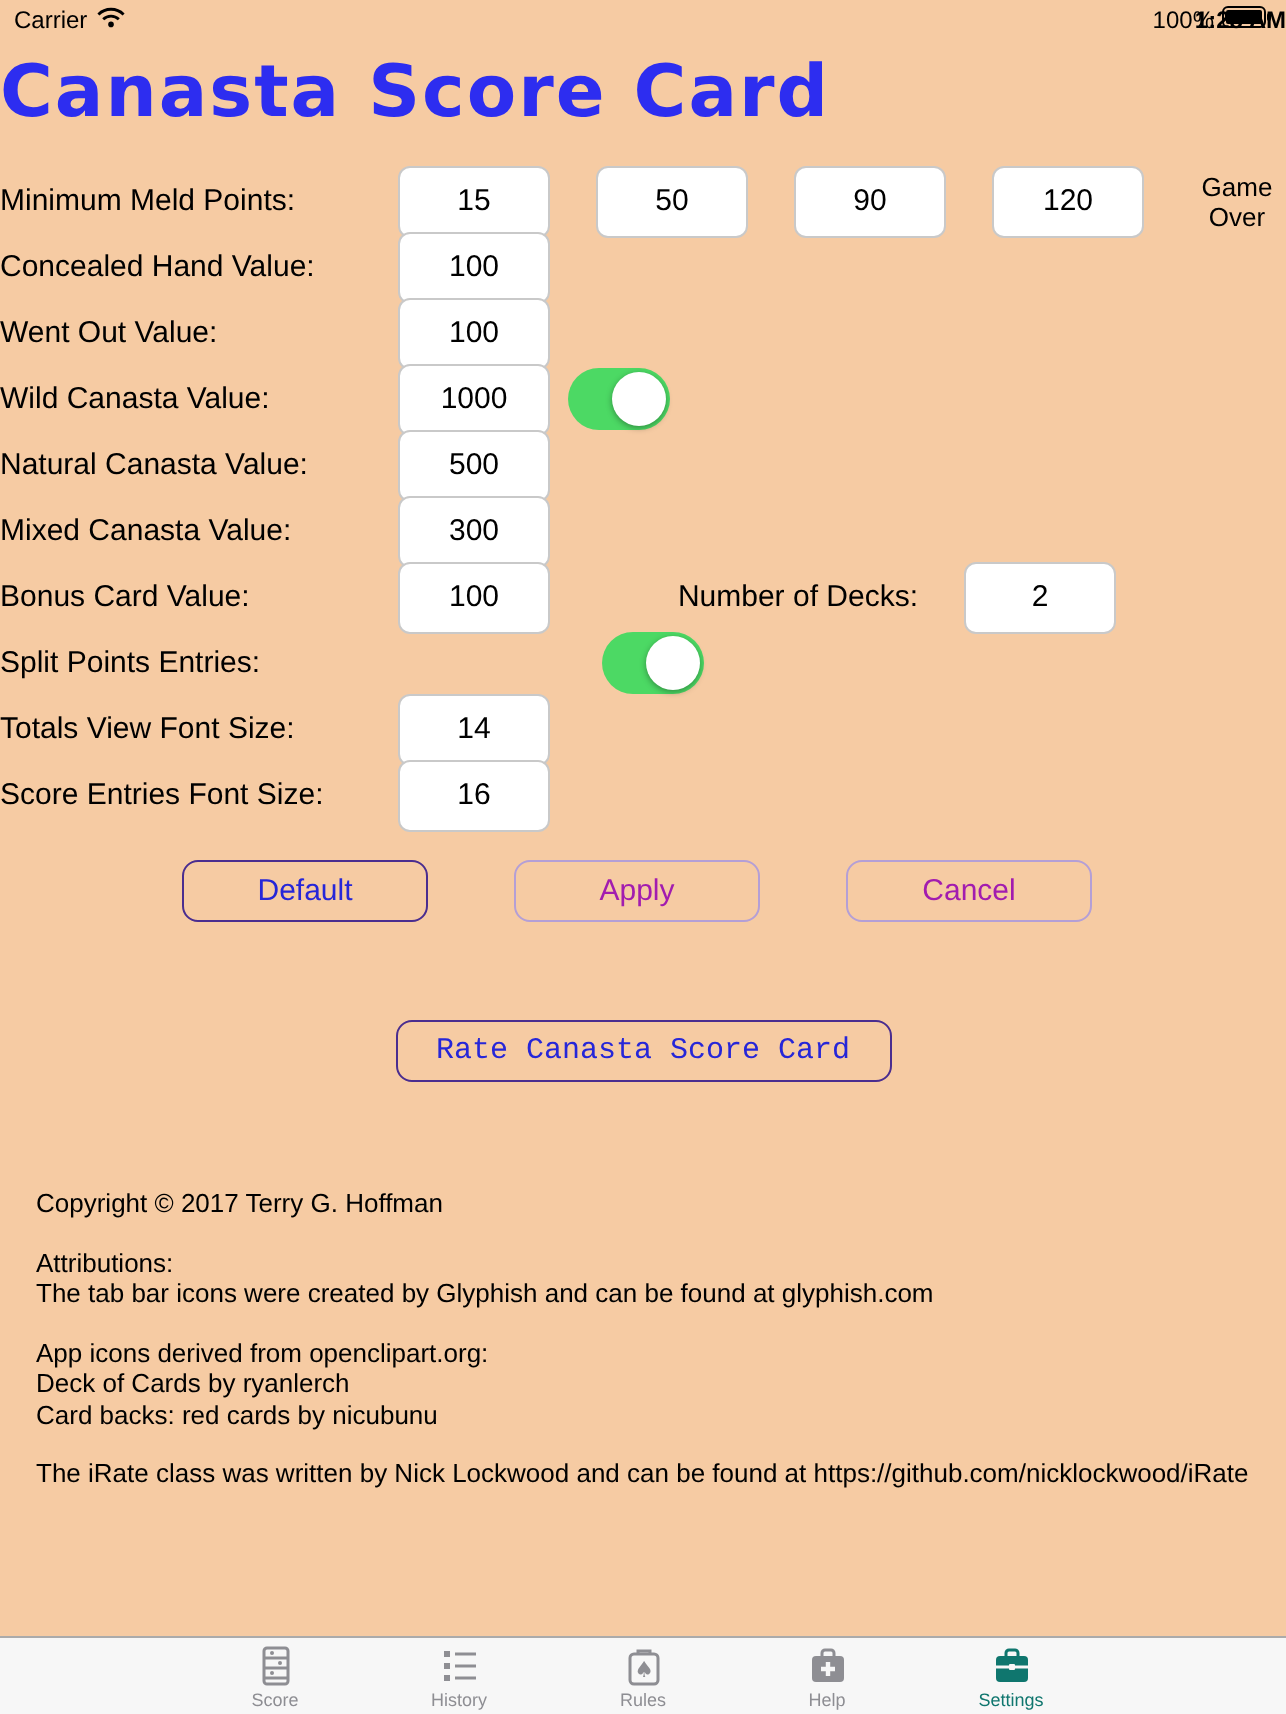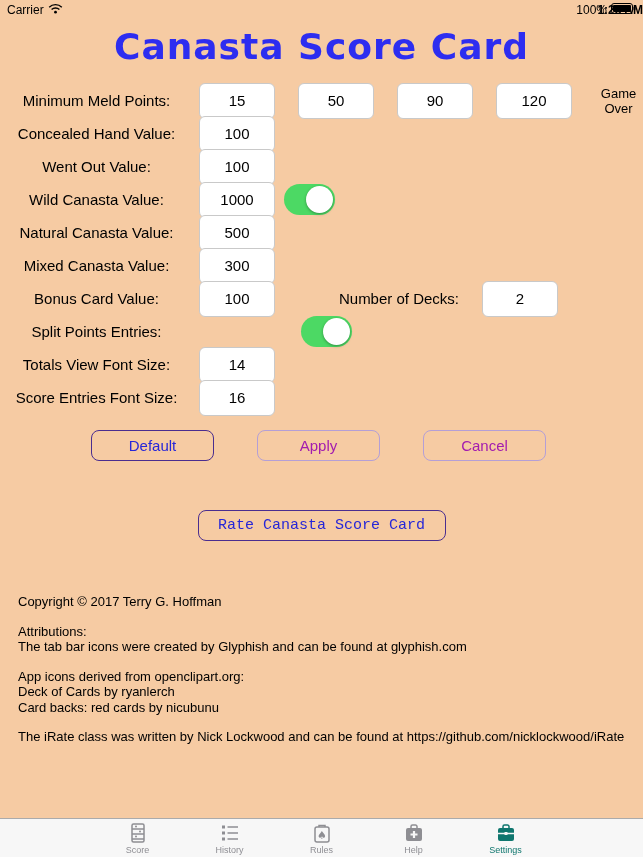--- a/index.html
+++ b/index.html
@@ -11,28 +11,28 @@
   }
   
   .status-bar{
     height:20px;position:relative;display:flex;align-items:center;
     justify-content:space-between;padding:0 7px;font-size:12px;
   }
   .sb-left,.sb-right{display:flex;align-items:center;gap:4px;z-index:2;}
   .sb-center{position:absolute;left:0;right:0;text-align:right;font-weight:bold;font-size:12px;}
   
   .page-title{
-    text-align:center;color:#2d2df0;font-size:36px;font-weight:bold;
+    text-align:left;color:#2d2df0;font-size:36px;font-weight:bold;
     font-family:"DejaVu Sans", sans-serif;letter-spacing:1px;
     margin:4px 0 0 0;height:46px;line-height:46px;
   }
   
   .form{margin-top:14px;}
   .row{display:flex;align-items:center;height:33px;}
-  .lbl{width:193px;flex:none;text-align:center;font-size:15px;}
+  .lbl{width:193px;flex:none;text-align:left;font-size:15px;}
   .row > .cell:first-of-type{margin-left:6px;}
   .cell{flex:none;margin-left:23px;}
   .fld{
     box-sizing:border-box;width:76px;height:36px;border:1px solid #c9c9c9;
     border-radius:6px;background:#fff;text-align:center;font-size:15px;
     font-family:"Liberation Sans", sans-serif;padding:0;outline:none;color:#000;
   }
   .txt-cell{width:76px;text-align:center;font-size:15px;}
   .span2{width:161px;text-align:right;font-size:15px;}
   .game-over{width:50px;margin-left:22px;text-align:center;font-size:13px;line-height:15px;}

